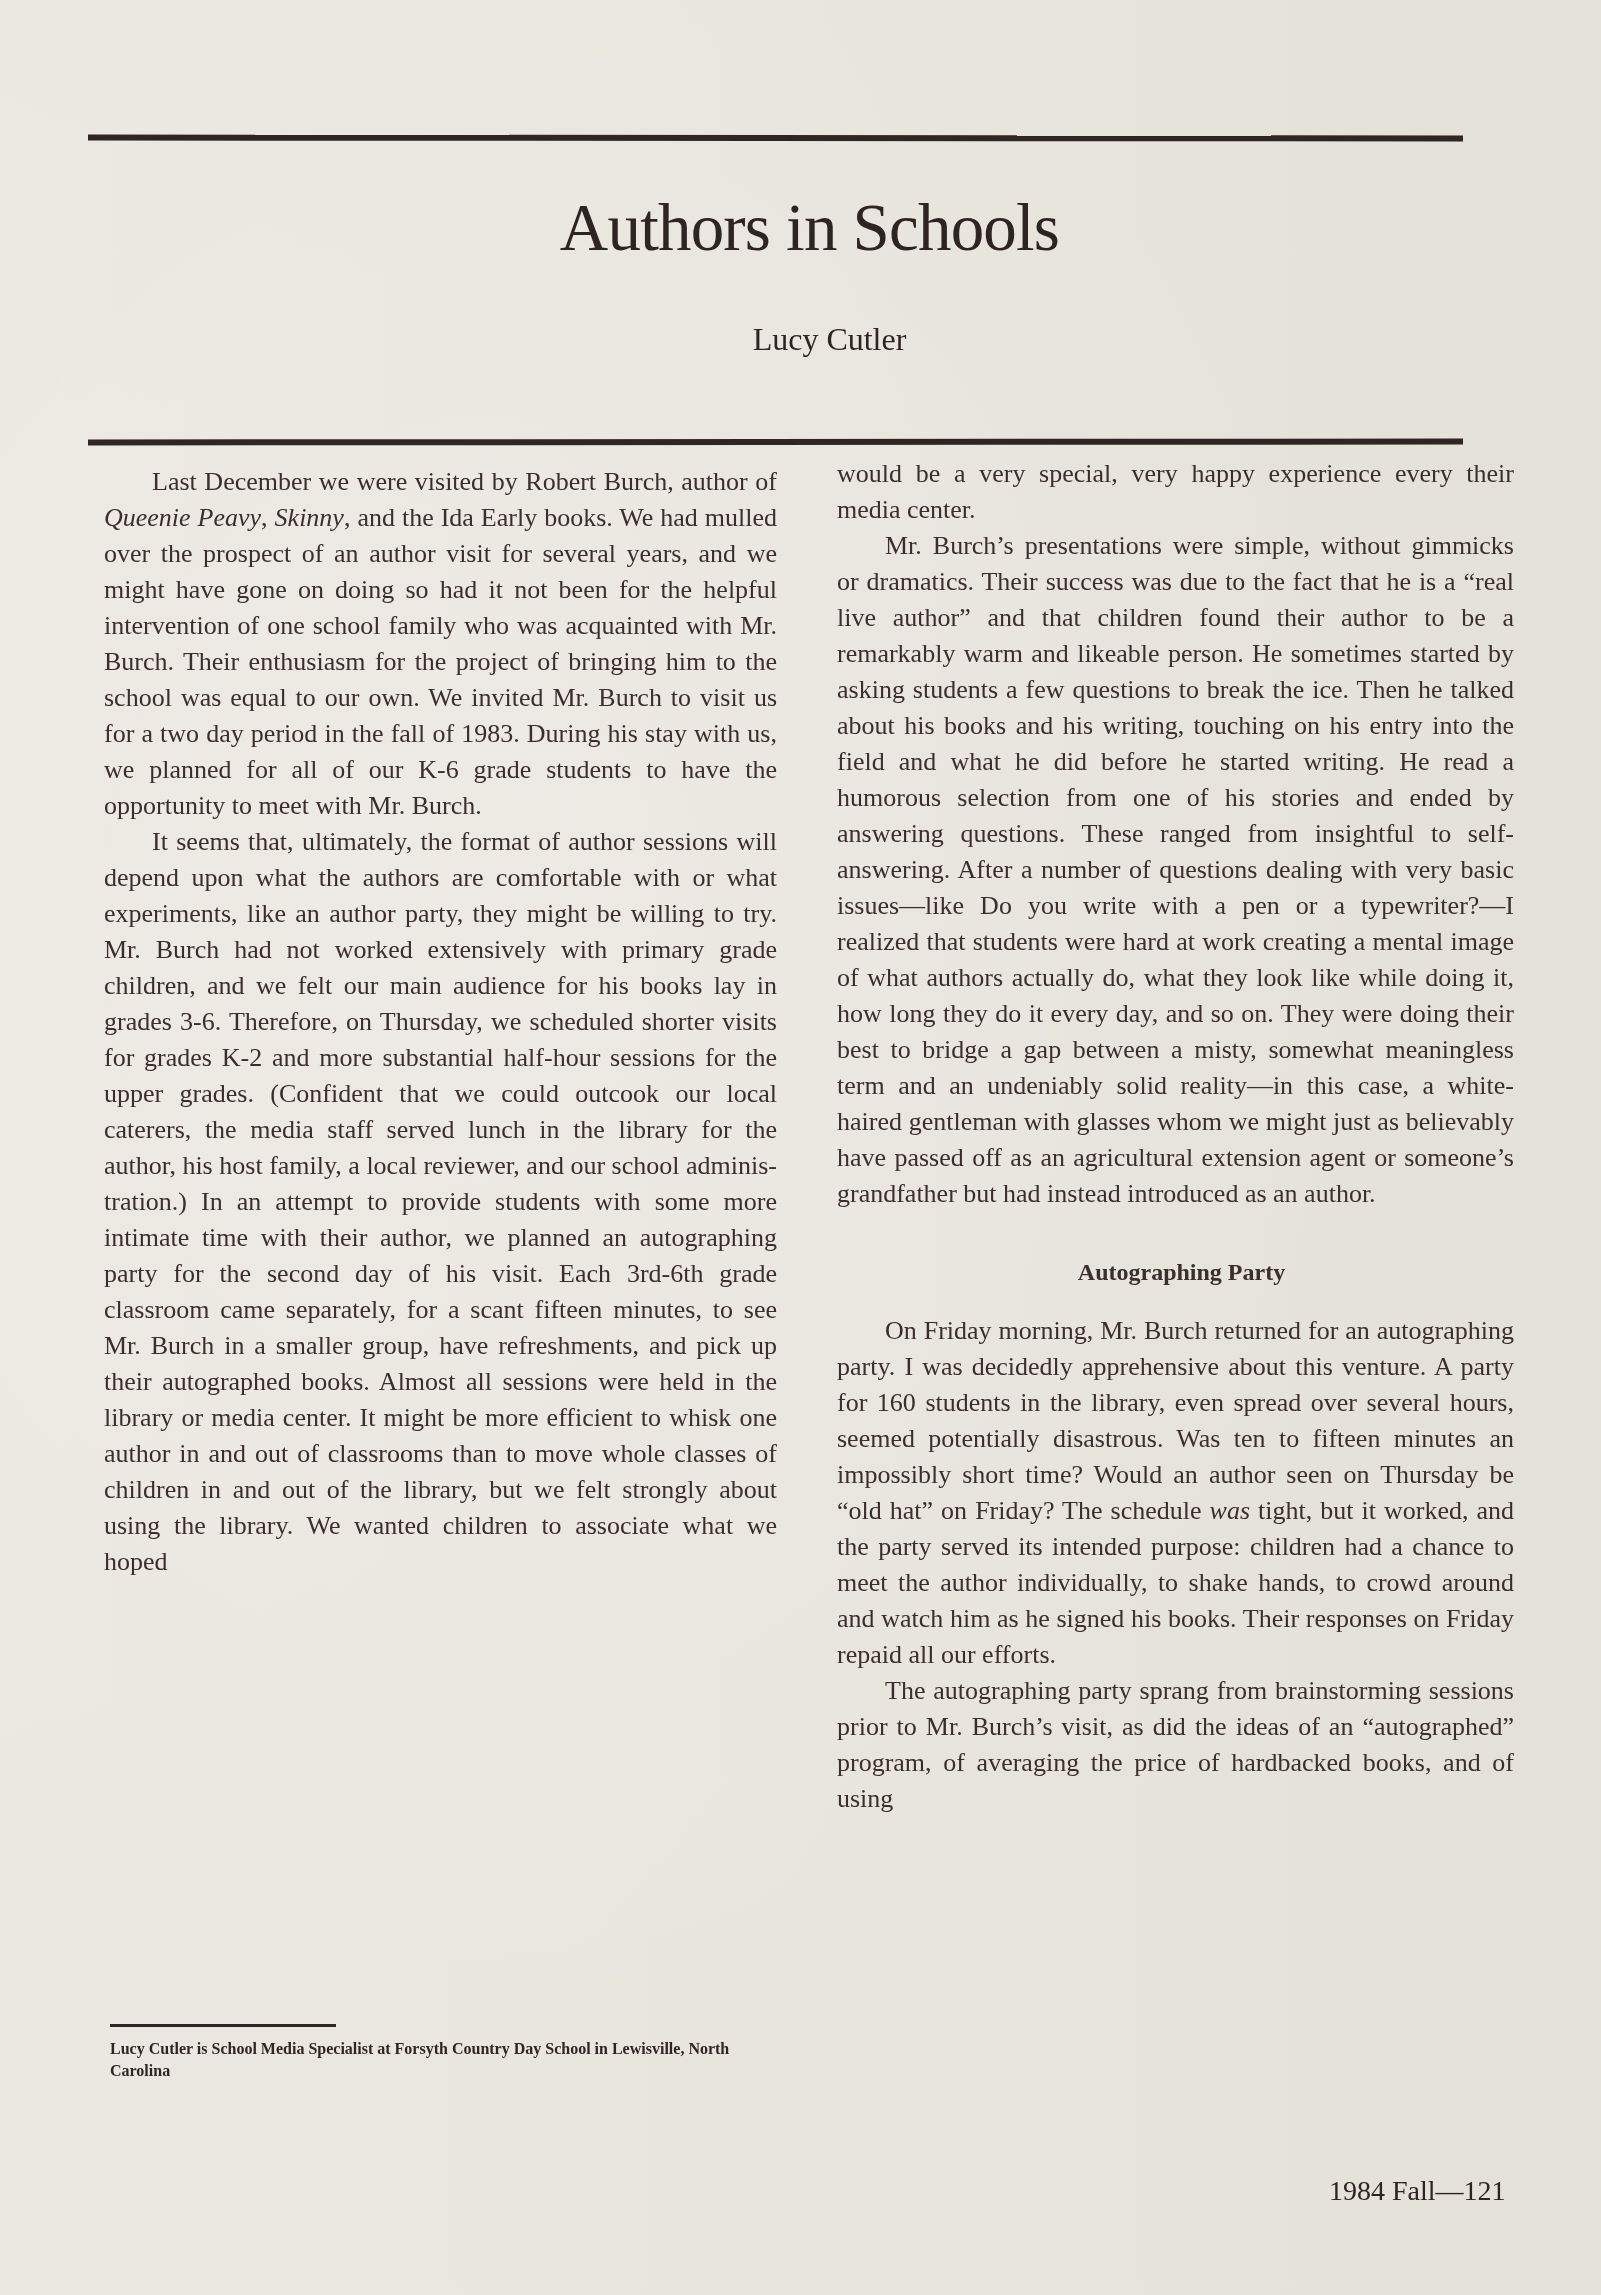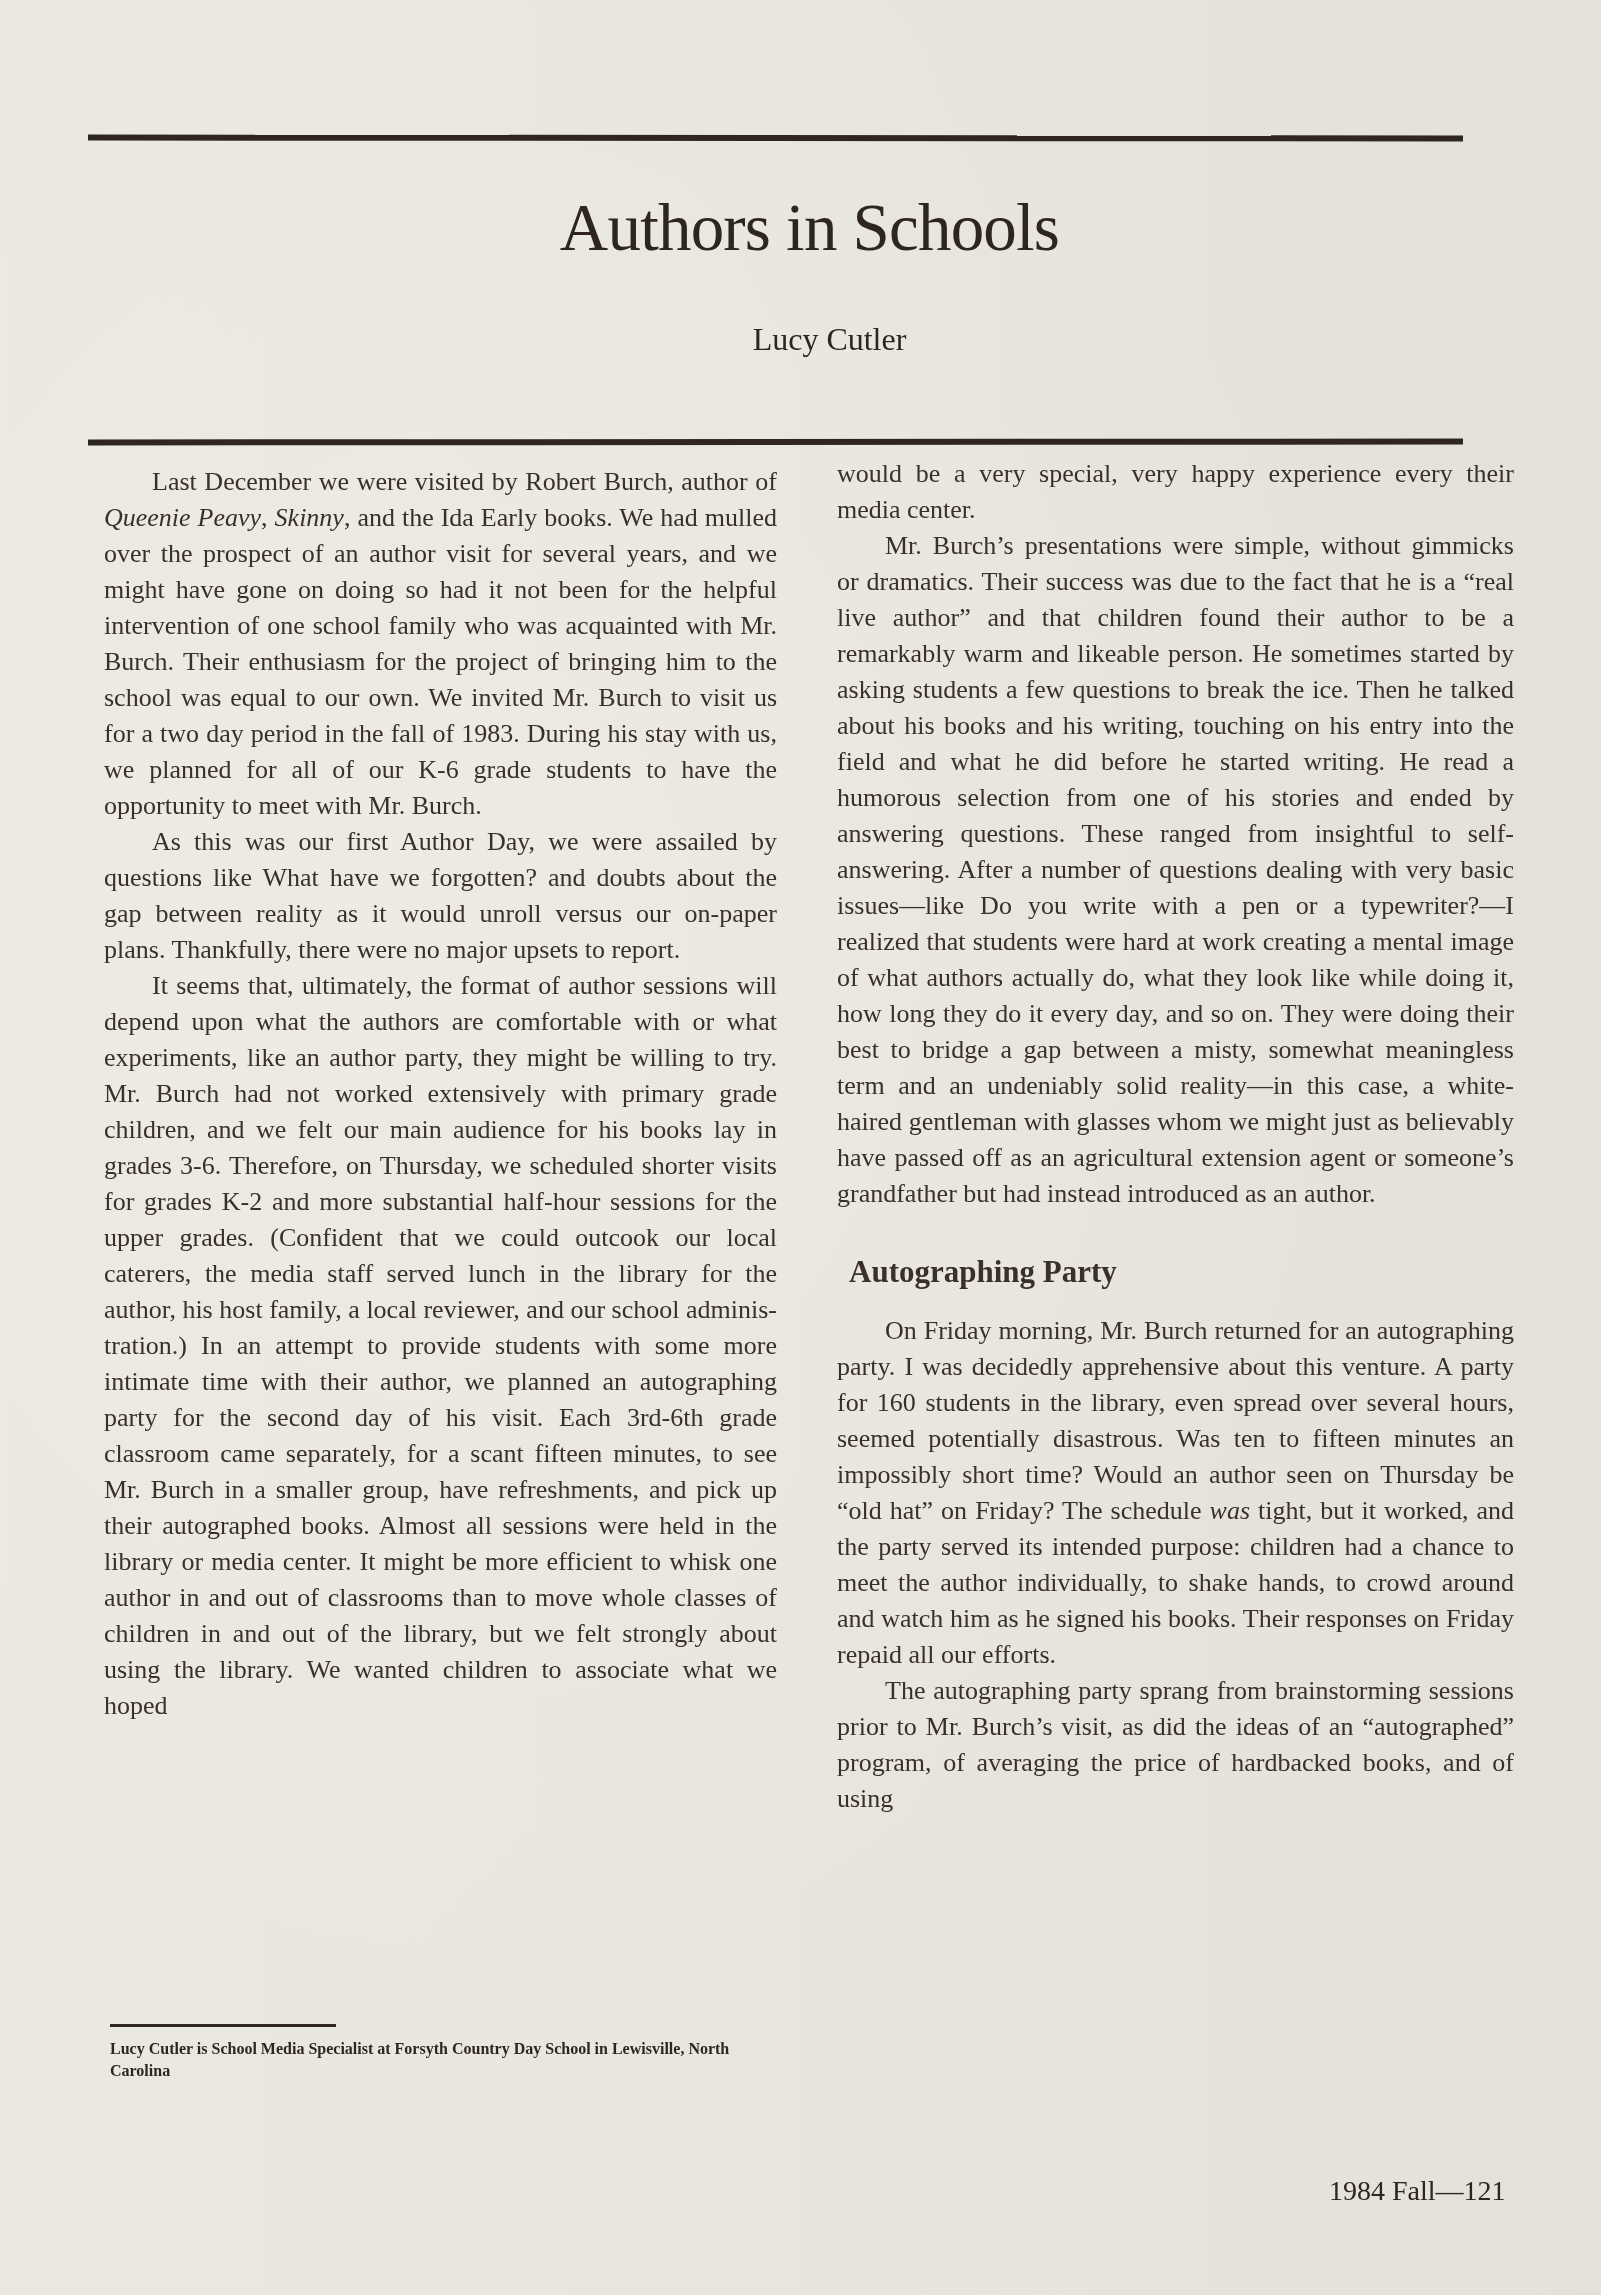--- a/index.html
+++ b/index.html
@@ -88,24 +88,24 @@
       text-indent: 48px;
     }
     .column p.first {
       text-indent: 48px;
     }
     .column p.cont {
       text-indent: 0;
     }
     .subhead {
       font-weight: bold;
-      font-size: 31px;
+      font-size: 24px;
       line-height: 36px;
       margin: 42px 0 23px 12px;
-      text-align: left;
+      text-align: center;
     }
     .footnote-rule {
       position: absolute;
       left: 110px;
       top: 2024px;
       width: 226px;
       height: 3.2px;
       background: #2f2624;
     }
     .footnote {
@@ -134,21 +134,20 @@
 
 <div class="page-bg"></div>
 
 <div class="rule-top"></div>
 <h1 class="title" style="margin:9px;font-weight:normal;">Authors in Schools</h1>
 <div class="byline">Lucy Cutler</div>
 <div class="rule-bottom"></div>
 
 <div class="column col-left">
   <p class="first"><span>Last December we were visited by Robert Burch, author of </span><em>Queenie Peavy</em><span>, </span><em>Skinny</em><span>, and the Ida Early books. We had mulled over the prospect of an author visit for several years, and we might have gone on doing so had it not been for the helpful intervention of one school family who was acquainted with Mr. Burch. Their enthusiasm for the project of bringing him to the school was equal to our own. We invited Mr. Burch to visit us for a two day period in the fall of 1983. During his stay with us, we planned for all of our K-6 grade students to have the opportunity to meet with Mr. Burch.</span></p>
-  <p class="indent">As this was our first Author Day, we were assailed by questions like What have we forgot­ten? and doubts about the gap between reality as it would unroll versus our on-paper plans. Thank­fully, there were no major upsets to report.</p>
   <p class="indent">It seems that, ultimately, the format of author sessions will depend upon what the authors are comfortable with or what experi­ments, like an author party, they might be willing to try. Mr. Burch had not worked extensively with primary grade children, and we felt our main audience for his books lay in grades 3-6. There­fore, on Thursday, we scheduled shorter visits for grades K-2 and more substantial half-hour ses­sions for the upper grades. (Confident that we could outcook our local caterers, the media staff served lunch in the library for the author, his host family, a local reviewer, and our school adminis­tration.) In an attempt to provide students with some more intimate time with their author, we planned an autographing party for the second day of his visit. Each 3rd-6th grade classroom came separately, for a scant fifteen minutes, to see Mr. Burch in a smaller group, have refresh­ments, and pick up their autographed books. Almost all sessions were held in the library or media center. It might be more efficient to whisk one author in and out of classrooms than to move whole classes of children in and out of the library, but we felt strongly about using the library. We wanted children to associate what we hoped</p>
 </div>
 
 <div class="footnote-rule"></div>
 <div class="footnote">Lucy Cutler is School Media Specialist at Forsyth Country Day School in Lewisville, North Carolina</div>
 
 <div class="column col-right">
   <p class="cont">would be a very special, very happy experience every their media center.</p>
   <p class="indent">Mr. Burch’s presentations were simple, with­out gimmicks or dramatics. Their success was due to the fact that he is a “real live author” and that children found their author to be a remarkably warm and likeable person. He sometimes started by asking students a few questions to break the ice. Then he talked about his books and his writ­ing, touching on his entry into the field and what he did before he started writing. He read a humorous selection from one of his stories and ended by answering questions. These ranged from insightful to self-answering. After a number of questions dealing with very basic issues—like Do you write with a pen or a typewriter?—I realized that students were hard at work creating a men­tal image of what authors actually do, what they look like while doing it, how long they do it every day, and so on. They were doing their best to bridge a gap between a misty, somewhat meaning­less term and an undeniably solid reality—in this case, a white-haired gentleman with glasses whom we might just as believably have passed off as an agricultural extension agent or someone’s grandfather but had instead introduced as an author.</p>
   <div class="subhead">Autographing Party</div>

